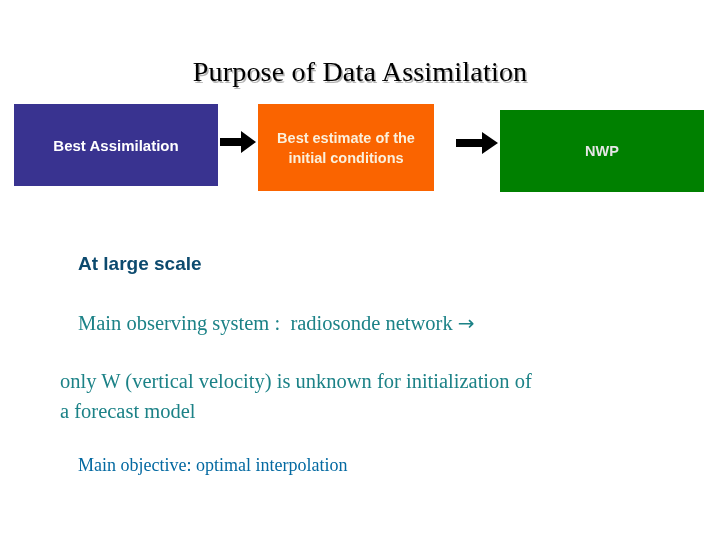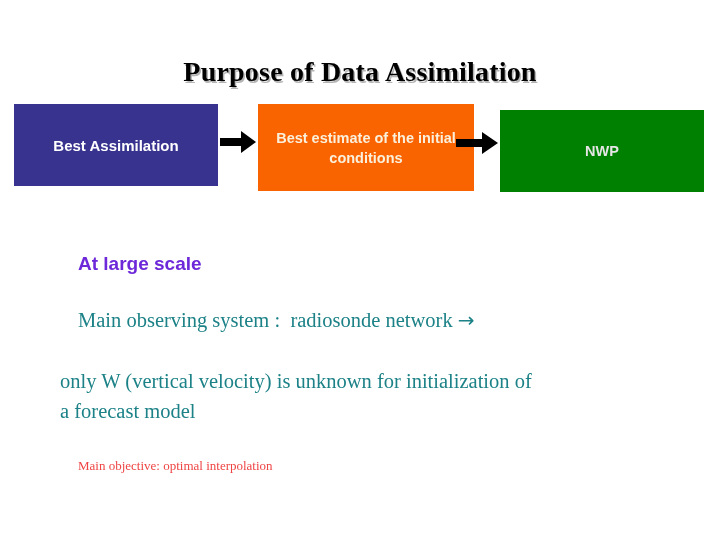--- a/index.html
+++ b/index.html
@@ -22,21 +22,21 @@
   }
 
   
   #slide-title {
     position: absolute;
     left: 0;
     top: 36px;
     width: 720px;
     text-align: center;
     font-family: "Liberation Serif", serif;
-    font-weight: bold;
+    font-weight: normal;
     font-size: 28px;
     line-height: 34px;
     letter-spacing: 0.2px;
     color: #000000;
     text-shadow: 1.5px 1.5px 0 rgba(120,120,120,0.55);
     white-space: nowrap;
   }
 
   
   #flow { position: absolute; left: 0; top: 0; width: 720px; height: 540px; }
@@ -59,21 +59,21 @@
     height: 82px;
     background: #393390;
     color: #ffffff;
     font-size: 15px;
     line-height: 19px;
   }
 
   #box-best-estimate {
     left: 258px;
     top: 104px;
-    width: 216px;
+    width: 176px;
     height: 87px;
     background: #FA6400;
     color: #FAF0DC;
     font-size: 14.5px;
     line-height: 20px;
     padding: 3px 4px;
   }
 
   #box-nwp {
     left: 500px;
@@ -100,46 +100,46 @@
     color: #1C8287;
     white-space: pre-wrap;
   }
   #line-at-large-scale {
     left: 78px;
     top: 252px;
     font-family: "Liberation Sans", sans-serif;
     font-weight: bold;
     font-size: 19px;
     line-height: 24px;
-    color: #6d28d9;
+    color: #0c4a6e;
   }
   #line-main-observing {
     left: 78px;
     top: 308px;
     font-family: "Liberation Serif", serif;
     font-size: 20.5px;
-    line-height: 25px;
+    line-height: 31px;
     color: #1C8287;
   }
   #line-only-w {
     left: 60px;
     top: 366px;
     width: 580px;
     font-family: "Liberation Serif", serif;
     font-size: 20.5px;
     line-height: 30px;
     color: #1C8287;
   }
   #line-main-objective {
     left: 78px;
     top: 452px;
     font-family: "Liberation Serif", serif;
-    font-size: 13px;
+    font-size: 18px;
     line-height: 27px;
-    color: #ef4444;
+    color: #0369a1;
   }
   .arrow-glyph {
     font-family: "DejaVu Sans", sans-serif;
     font-size: 20px;
   }
 </style>
 </head>
 <body>
 
 <div id="slide">

